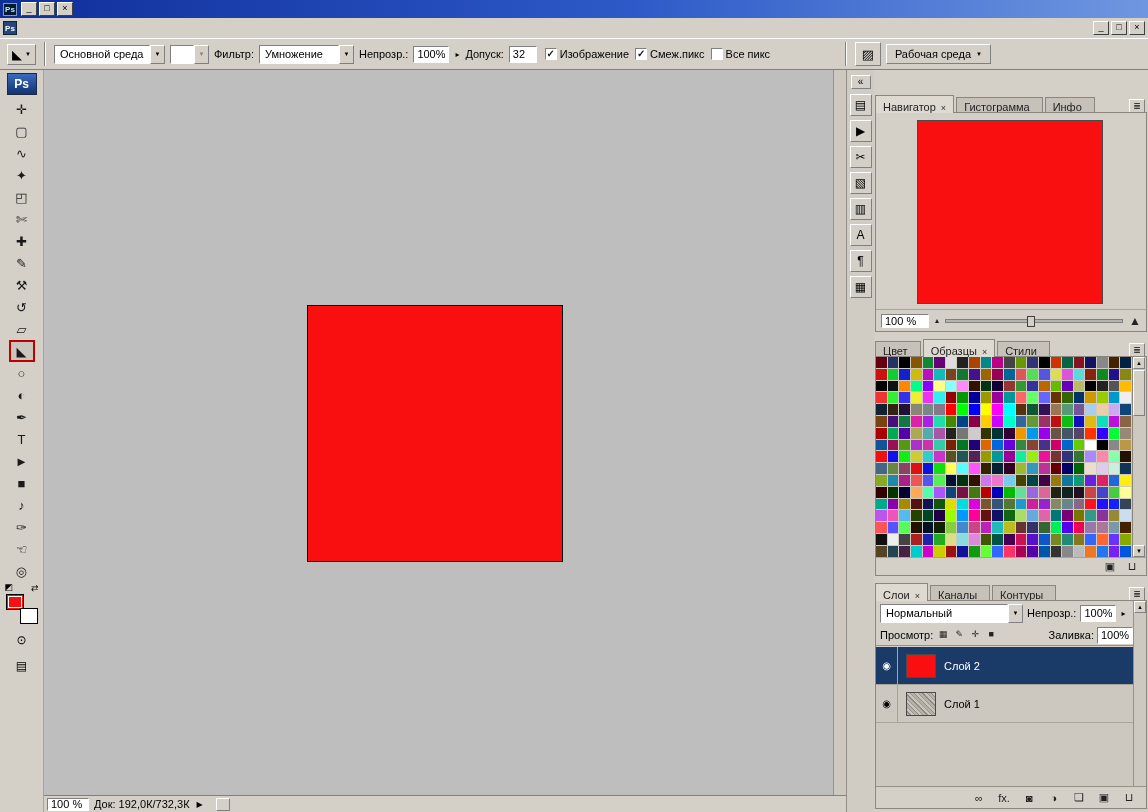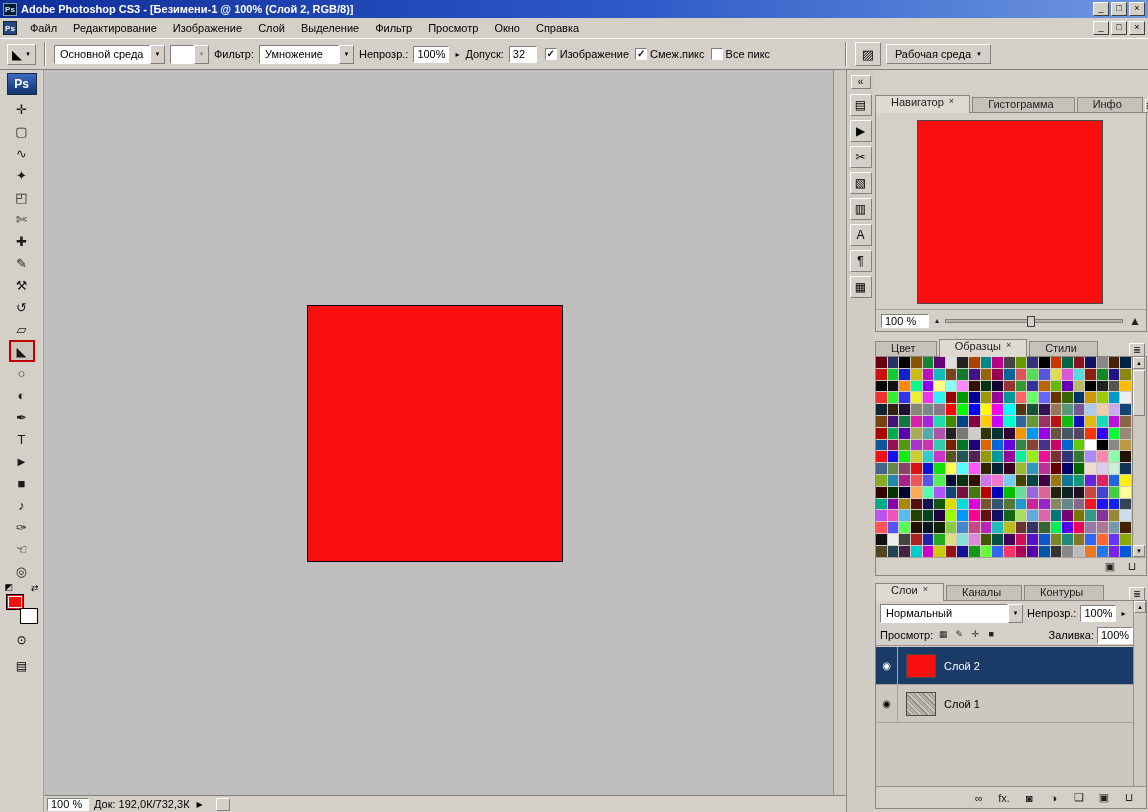--- a/index.html
+++ b/index.html
@@ -90,22 +90,22 @@
     border-left:1px solid #928e86; display:flex; flex-direction:column; align-items:center;
     padding-top:5px; gap:5px; }
   .collapse-btn { width:20px; height:14px; font-size:10px; line-height:11px; text-align:center; }
   .dock-icon { width:22px; height:22px; display:flex; align-items:center; justify-content:center; font-size:12px; }
 
   
   .panels { position:absolute; top:70px; left:874px; width:274px; bottom:0; background:#d4d0c8;
     padding:25px 1px 0 1px; }
   .panel { margin-bottom:7px; position:relative; }
   .tabs-row { display:flex; align-items:flex-end; height:18px; padding-right:2px; }
-  .tab { height:16px; padding:0 15px; background:#c6c2ba; border:1px solid #8a867e; border-bottom:none;
-    margin-right:2px; display:flex; align-items:flex-start; gap:5px; color:#222; }
+  .tab { height:16px; padding:0 7px; background:#c6c2ba; border:1px solid #8a867e; border-bottom:none;
+    margin-right:2px; display:flex; align-items:flex-end; gap:5px; color:#222; }
   .tab.active { height:18px; background:#dedad2; position:relative; z-index:2; }
   .tab-close { font-size:9px; color:#333; }
   .panel-menu { margin-left:auto; width:16px; height:14px; font-size:9px; line-height:12px; text-align:center; }
   .panel-body { border:1px solid #8a867e; background:#d4d0c8; position:relative; margin-top:-1px; }
 
   
   .nav-body { height:220px; }
   .nav-preview { position:absolute; left:41px; top:7px; width:186px; height:184px; border:1px solid #4a4a4a; }
   .nav-footer { position:absolute; bottom:0; left:0; right:0; height:22px; border-top:1px solid #a8a49c;
     display:flex; align-items:center; padding:0 5px; gap:6px; }
@@ -152,43 +152,30 @@
   .lyr-footer { position:absolute; bottom:0; left:0; right:0; height:22px; border-top:1px solid #969288;
     background:#d4d0c8; display:flex; align-items:center; justify-content:flex-end; gap:9px; padding:0 9px; }
 </style>
 </head>
 <body>
 
 <div id="app">
 
   <div class="titlebar">
     <span class="app-icon">Ps</span>
-    <span class="title-text">Adobe Photoshop CS3 - [Безимени-1 @ 100% (Слой 2, RGB/8)]</span>
     <div class="win-controls">
 
     <span class="win-btn">_</span>
         <span class="win-btn">□</span>
         <span class="win-btn">×</span>
       </div>
   </div>
 
   <div class="menubar">
     <span class="doc-icon">Ps</span>
-    <div class="menu-items">
-
-    <span class="menu-item">Файл</span>
-        <span class="menu-item">Редактирование</span>
-        <span class="menu-item">Изображение</span>
-        <span class="menu-item">Слой</span>
-        <span class="menu-item">Выделение</span>
-        <span class="menu-item">Фильтр</span>
-        <span class="menu-item">Просмотр</span>
-        <span class="menu-item">Окно</span>
-        <span class="menu-item">Справка</span>
-      </div>
     <div class="win-controls">
 
     <span class="win-btn">_</span>
         <span class="win-btn">□</span>
         <span class="win-btn">×</span>
       </div>
   </div>
 
   <div class="optionsbar">
     <div class="tool-preset raised">

